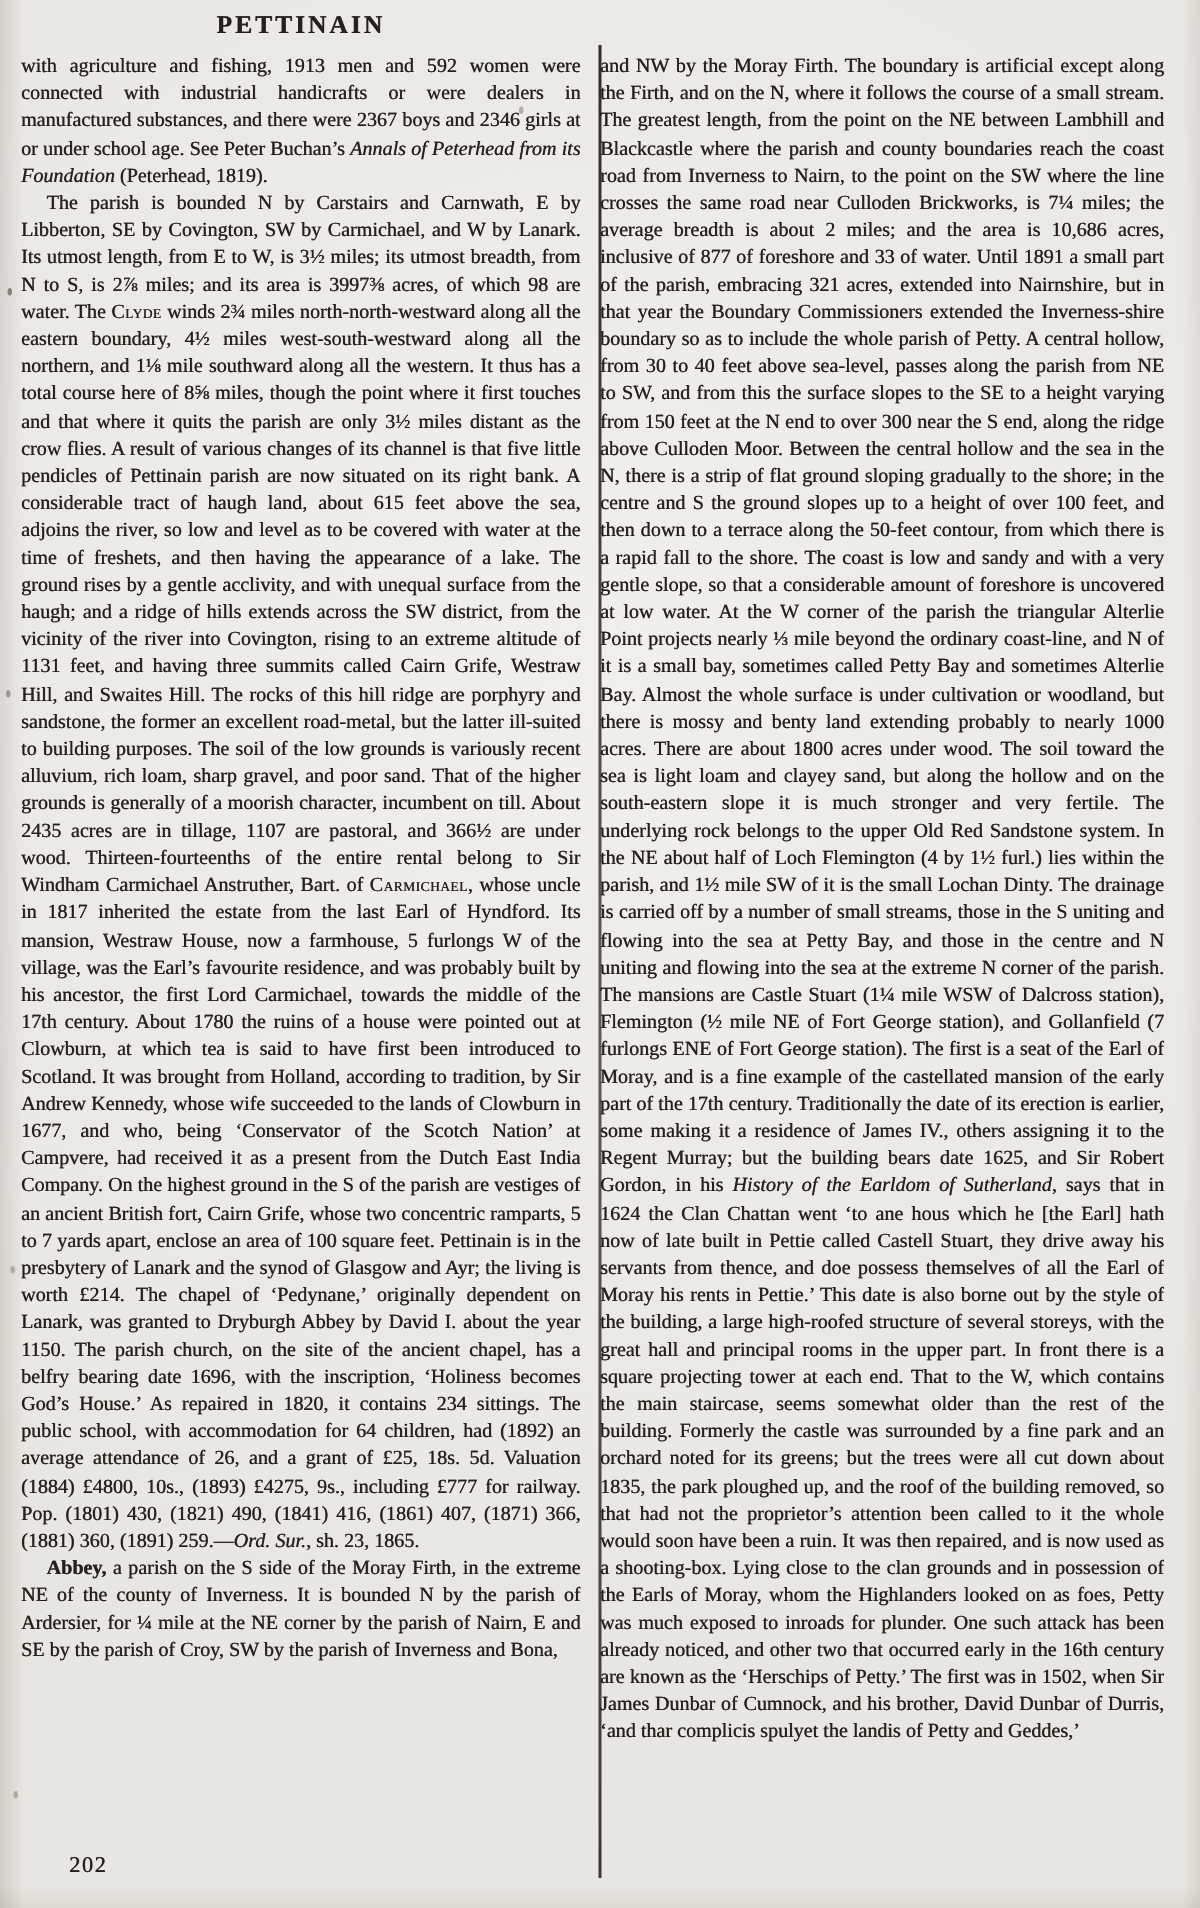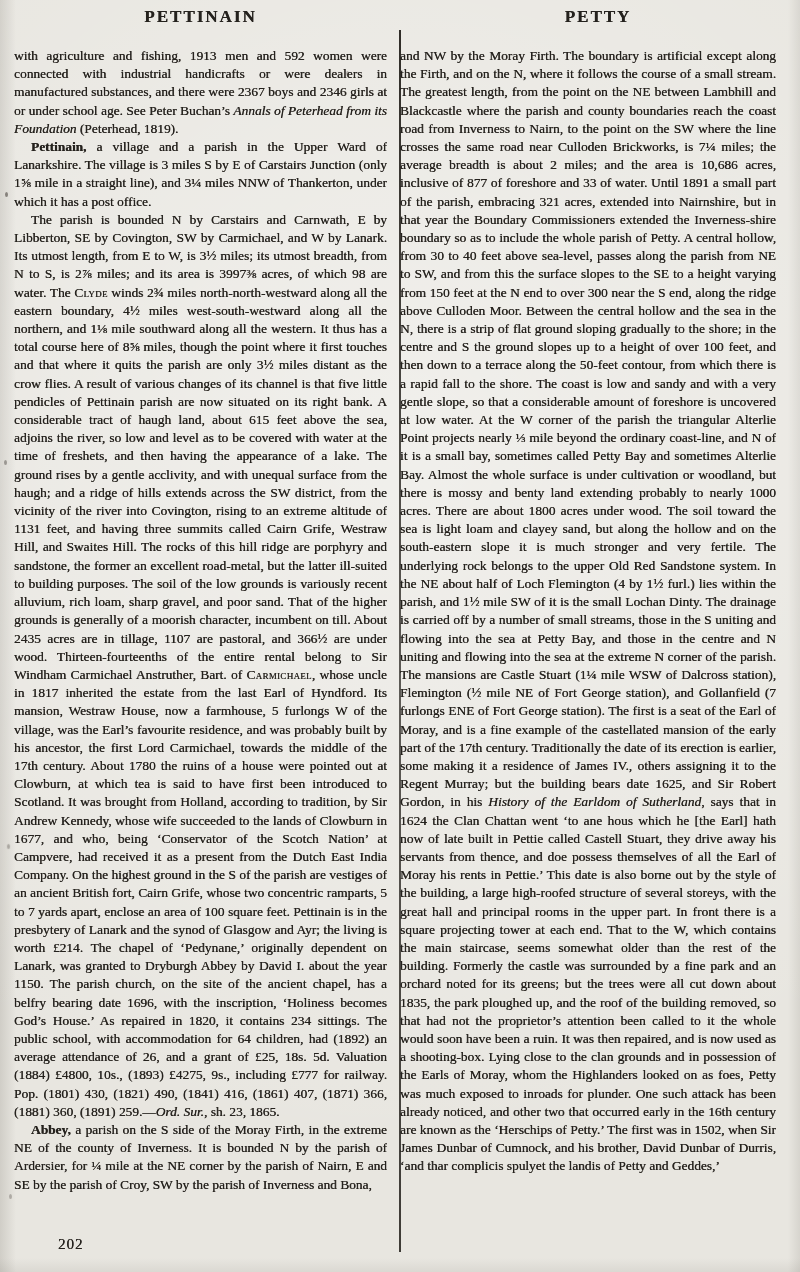--- a/index.html
+++ b/index.html
@@ -45,48 +45,45 @@
     left: 399px; top: 30px;
     width: 2px; height: 1222px;
     background: linear-gradient(180deg, rgba(32,29,24,0.92) 0%, rgba(32,29,24,0.70) 55%, rgba(32,29,24,0.85) 100%);
   }
   .col {
     position: absolute; top: 35px;
     font-size: 13.4px; line-height: 18.2px;
     text-align: justify;
     text-shadow: 0.3px 0 rgba(35,30,25,0.85);
     overflow: hidden;
-    margin-top: 12px;
   }
   .col-left  { left: 14px;  width: 373px; height: 1198px; }
   .col-right { left: 400px; width: 376px; height: 1214px; }
   p.para { margin: 0; text-indent: 17px; }
   p.para.noindent { text-indent: 0; }
   .b  { font-weight: bold; }
   .it { font-style: italic; }
   .sc { font-variant: small-caps; letter-spacing: 0.3px; }
   .page-number {
-    position: absolute; left: 58px; top: 1236px;
+    position: absolute; left: 46px; top: 1236px;
     font-size: 15px; letter-spacing: 1px;
     text-shadow: 0.3px 0 rgba(35,30,25,0.85);
   }
 </style>
 </head>
 <body>
 
 <div class="page">
 
   <div class="running-head left">PETTINAIN</div>
-  <div class="running-head right">PETTY</div>
 
   <div class="divider"></div>
 
   <div class="col col-left">
     <p class="para noindent"><span>with agriculture and fishing, 1913 men and 592 women were connected with industrial handicrafts or were dealers in manufactured substances, and there were 2367 boys and 2346 girls at or under school age.  See Peter Buchan’s </span><span class="it">Annals of Peterhead from its Foundation</span><span> (Peterhead, 1819).</span></p>
-    <p class="para"><span class="b">Pettinain,</span><span> a village and a parish in the Upper Ward of Lanarkshire.  The village is 3 miles S by E of Carstairs Junction (only 1⅝ mile in a straight line), and 3¼ miles NNW of Thankerton, under which it has a post office.</span></p>
     <p class="para"><span>The parish is bounded N by Carstairs and Carnwath, E by Libberton, SE by Covington, SW by Carmichael, and W by Lanark.  Its utmost length, from E to W, is 3½ miles; its utmost breadth, from N to S, is 2⅞ miles; and its area is 3997⅜ acres, of which 98 are water.  The </span><span class="sc">Clyde</span><span> winds 2¾ miles north-north-westward along all the eastern boundary, 4½ miles west-south-westward along all the northern, and 1⅛ mile southward along all the western.  It thus has a total course here of 8⅝ miles, though the point where it first touches and that where it quits the parish are only 3½ miles distant as the crow flies.  A result of various changes of its channel is that five little pendicles of Pettinain parish are now situated on its right bank.  A considerable tract of haugh land, about 615 feet above the sea, adjoins the river, so low and level as to be covered with water at the time of freshets, and then having the appearance of a lake.  The ground rises by a gentle acclivity, and with unequal surface from the haugh; and a ridge of hills extends across the SW district, from the vicinity of the river into Covington, rising to an extreme altitude of 1131 feet, and having three summits called Cairn Grife, Westraw Hill, and Swaites Hill.  The rocks of this hill ridge are porphyry and sandstone, the former an excellent road-metal, but the latter ill-suited to building purposes.  The soil of the low grounds is variously recent alluvium, rich loam, sharp gravel, and poor sand.  That of the higher grounds is generally of a moorish character, incumbent on till.  About 2435 acres are in tillage, 1107 are pastoral, and 366½ are under wood.  Thirteen-fourteenths of the entire rental belong to Sir Windham Carmichael Anstruther, Bart. of </span><span class="sc">Carmichael</span><span>, whose uncle in 1817 inherited the estate from the last Earl of Hyndford.  Its mansion, Westraw House, now a farmhouse, 5 furlongs W of the village, was the Earl’s favourite residence, and was probably built by his ancestor, the first Lord Carmichael, towards the middle of the 17th century.  About 1780 the ruins of a house were pointed out at Clowburn, at which tea is said to have first been introduced to Scotland.  It was brought from Holland, according to tradition, by Sir Andrew Kennedy, whose wife succeeded to the lands of Clowburn in 1677, and who, being ‘Conservator of the Scotch Nation’ at Campvere, had received it as a present from the Dutch East India Company.  On the highest ground in the S of the parish are vestiges of an ancient British fort, Cairn Grife, whose two concentric ramparts, 5 to 7 yards apart, enclose an area of 100 square feet.  Pettinain is in the presbytery of Lanark and the synod of Glasgow and Ayr; the living is worth £214.  The chapel of ‘Pedynane,’ originally dependent on Lanark, was granted to Dryburgh Abbey by David I. about the year 1150.  The parish church, on the site of the ancient chapel, has a belfry bearing date 1696, with the inscription, ‘Holiness becomes God’s House.’  As repaired in 1820, it contains 234 sittings.  The public school, with accommodation for 64 children, had (1892) an average attendance of 26, and a grant of £25, 18s. 5d.  Valuation (1884) £4800, 10s., (1893) £4275, 9s., including £777 for railway.  Pop. (1801) 430, (1821) 490, (1841) 416, (1861) 407, (1871) 366, (1881) 360, (1891) 259.—</span><span class="it">Ord. Sur.</span><span>, sh. 23, 1865.</span></p>
     <p class="para"><span class="b">Abbey,</span><span> a parish on the S side of the Moray Firth, in the extreme NE of the county of Inverness.  It is bounded N by the parish of Ardersier, for ¼ mile at the NE corner by the parish of Nairn, E and SE by the parish of Croy, SW by the parish of Inverness and Bona,</span></p>
   </div>
 
   <div class="col col-right">
     <p class="para noindent"><span>and NW by the Moray Firth.  The boundary is artificial except along the Firth, and on the N, where it follows the course of a small stream.  The greatest length, from the point on the NE between Lambhill and Blackcastle where the parish and county boundaries reach the coast road from Inverness to Nairn, to the point on the SW where the line crosses the same road near Culloden Brickworks, is 7¼ miles; the average breadth is about 2 miles; and the area is 10,686 acres, inclusive of 877 of foreshore and 33 of water.  Until 1891 a small part of the parish, embracing 321 acres, extended into Nairnshire, but in that year the Boundary Commissioners extended the Inverness-shire boundary so as to include the whole parish of Petty.  A central hollow, from 30 to 40 feet above sea-level, passes along the parish from NE to SW, and from this the surface slopes to the SE to a height varying from 150 feet at the N end to over 300 near the S end, along the ridge above Culloden Moor.  Between the central hollow and the sea in the N, there is a strip of flat ground sloping gradually to the shore; in the centre and S the ground slopes up to a height of over 100 feet, and then down to a terrace along the 50-feet contour, from which there is a rapid fall to the shore.  The coast is low and sandy and with a very gentle slope, so that a considerable amount of foreshore is uncovered at low water.  At the W corner of the parish the triangular Alterlie Point projects nearly ⅓ mile beyond the ordinary coast-line, and N of it is a small bay, sometimes called Petty Bay and sometimes Alterlie Bay.  Almost the whole surface is under cultivation or woodland, but there is mossy and benty land extending probably to nearly 1000 acres.  There are about 1800 acres under wood.  The soil toward the sea is light loam and clayey sand, but along the hollow and on the south-eastern slope it is much stronger and very fertile.  The underlying rock belongs to the upper Old Red Sandstone system.  In the NE about half of Loch Flemington (4 by 1½ furl.) lies within the parish, and 1½ mile SW of it is the small Lochan Dinty.  The drainage is carried off by a number of small streams, those in the S uniting and flowing into the sea at Petty Bay, and those in the centre and N uniting and flowing into the sea at the extreme N corner of the parish.  The mansions are Castle Stuart (1¼ mile WSW of Dalcross station), Flemington (½ mile NE of Fort George station), and Gollanfield (7 furlongs ENE of Fort George station).  The first is a seat of the Earl of Moray, and is a fine example of the castellated mansion of the early part of the 17th century.  Traditionally the date of its erection is earlier, some making it a residence of James IV., others assigning it to the Regent Murray; but the building bears date 1625, and Sir Robert Gordon, in his </span><span class="it">History of the Earldom of Sutherland</span><span>, says that in 1624 the Clan Chattan went ‘to ane hous which he [the Earl] hath now of late built in Pettie called Castell Stuart, they drive away his servants from thence, and doe possess themselves of all the Earl of Moray his rents in Pettie.’  This date is also borne out by the style of the building, a large high-roofed structure of several storeys, with the great hall and principal rooms in the upper part.  In front there is a square projecting tower at each end.  That to the W, which contains the main staircase, seems somewhat older than the rest of the building.  Formerly the castle was surrounded by a fine park and an orchard noted for its greens; but the trees were all cut down about 1835, the park ploughed up, and the roof of the building removed, so that had not the proprietor’s attention been called to it the whole would soon have been a ruin.  It was then repaired, and is now used as a shooting-box.  Lying close to the clan grounds and in possession of the Earls of Moray, whom the Highlanders looked on as foes, Petty was much exposed to inroads for plunder.  One such attack has been already noticed, and other two that occurred early in the 16th century are known as the ‘Herschips of Petty.’  The first was in 1502, when Sir James Dunbar of Cumnock, and his brother, David Dunbar of Durris, ‘and thar complicis spulyet the landis of Petty and Geddes,’</span></p>
   </div>
 
   <div class="page-number">202</div>
 

